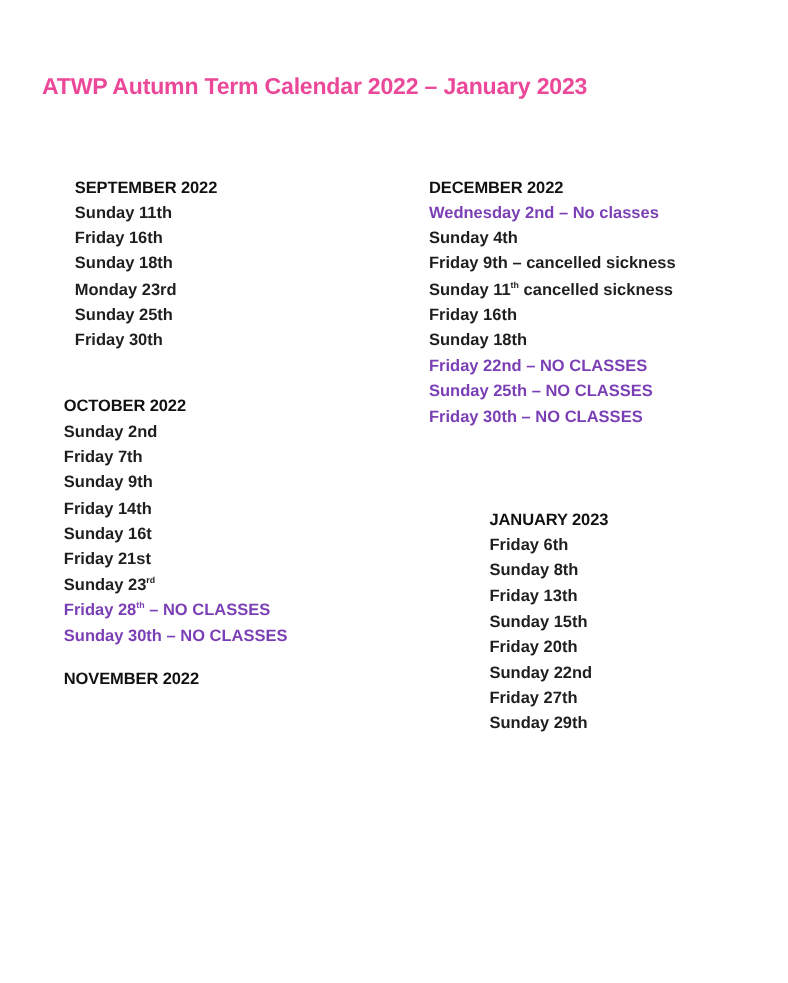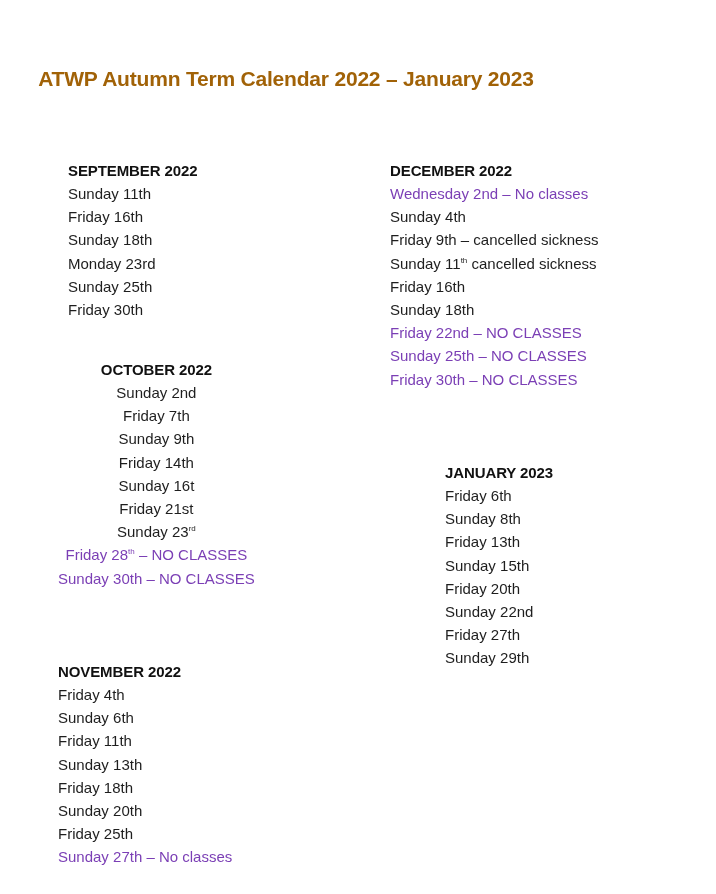--- a/index.html
+++ b/index.html
@@ -3,37 +3,38 @@
   <meta charset="utf-8">
   <style>
     html, body { margin: 0; padding: 0; background: #ffffff; }
     body {
       width: 716px; height: 894px; position: relative; overflow: hidden;
       font-family: "Liberation Sans", "DejaVu Sans", sans-serif;
       color: #1a1a1a;
     }
     .title {
       position: absolute; left: 0; top: 67px; width: 572px; text-align: center;
-      font-weight: bold; font-size: 21px; letter-spacing: -0.2px; color: #a16207;
+      font-weight: bold; font-size: 21px; letter-spacing: -0.2px; color: #ec4899;
     }
     .section { position: absolute; }
     .section h2 {
       margin: 0; font-size: 15px; font-weight: bold; height: 23px; line-height: 23px;
       color: #111; letter-spacing: -0.1px;
     }
     .section ul { list-style: none; margin: 0; padding: 0; }
     .section li {
       font-size: 15px; height: 23.2px; line-height: 23.2px; white-space: nowrap;
       color: #1e1e1e;
+      font-weight: bold;
     }
     .section li.purple { color: #7b3fb5; }
     sup { font-size: 8px; line-height: 0; vertical-align: 6px; }
     #sep { left: 68px; top: 159px; }
-    #oct { left: 58px; top: 358px; text-align: center; }
-    #nov { left: 58px; top: 660px; }
+    #oct { left: 58px; top: 358px; }
+    #nov { left: 58px; top: 606px; }
     #dec { left: 390px; top: 159px; }
     #jan { left: 405px; top: 461px; margin-left: 40px; }
   </style>
 </head>
 <body>
 
 <div class="title">ATWP Autumn Term Calendar 2022 – January 2023</div>
 
 <div class="section" id="sep">
   <h2>SEPTEMBER 2022</h2>
@@ -57,30 +58,20 @@
     <li>Sunday 16t</li>
     <li>Friday 21st</li>
     <li><span>Sunday 23</span><sup>rd</sup></li>
     <li class="purple"><span>Friday 28</span><sup>th</sup><span> – NO CLASSES</span></li>
     <li class="purple">Sunday 30th – NO CLASSES</li>
   </ul>
 </div>
 
 <div class="section" id="nov">
   <h2>NOVEMBER 2022</h2>
-  <ul>
-    <li>Friday 4th</li>
-    <li>Sunday 6th</li>
-    <li>Friday 11th</li>
-    <li>Sunday 13th</li>
-    <li>Friday 18th</li>
-    <li>Sunday 20th</li>
-    <li>Friday 25th</li>
-    <li class="purple">Sunday 27th – No classes</li>
-  </ul>
 </div>
 
 <div class="section" id="dec">
   <h2>DECEMBER 2022</h2>
   <ul>
     <li class="purple">Wednesday 2nd – No classes</li>
     <li>Sunday 4th</li>
     <li>Friday 9th – cancelled sickness</li>
     <li><span>Sunday 11</span><sup>th</sup><span> cancelled sickness</span></li>
     <li>Friday 16th</li>

